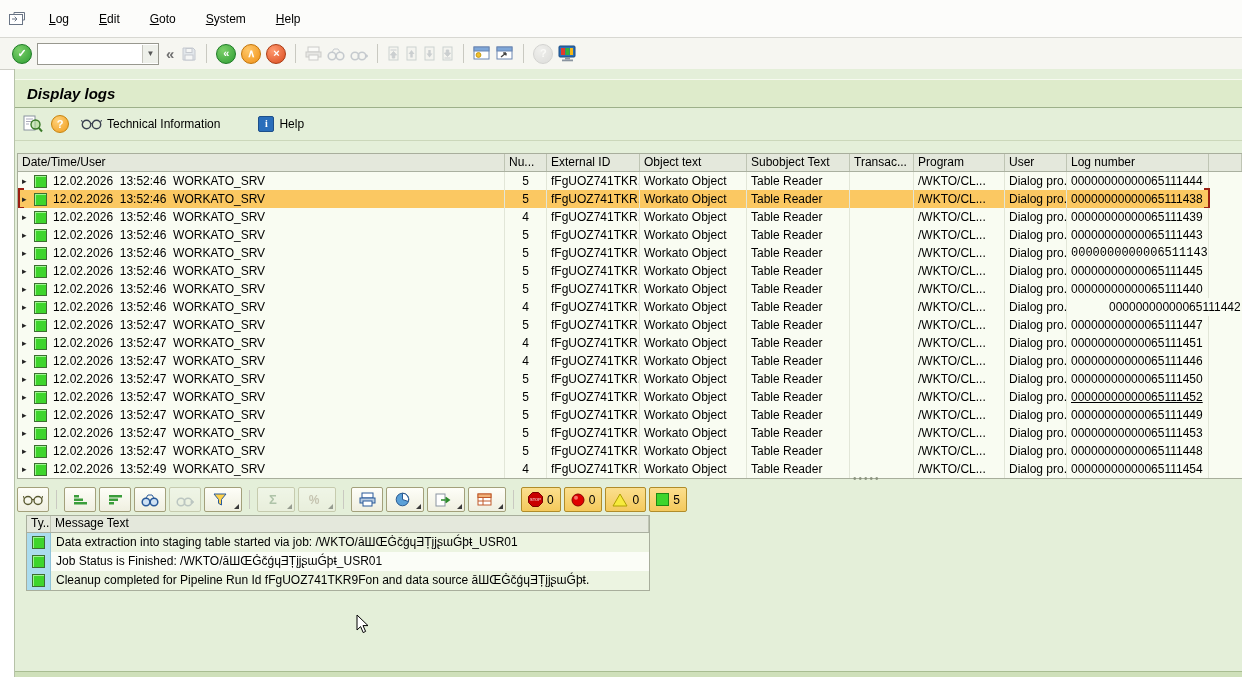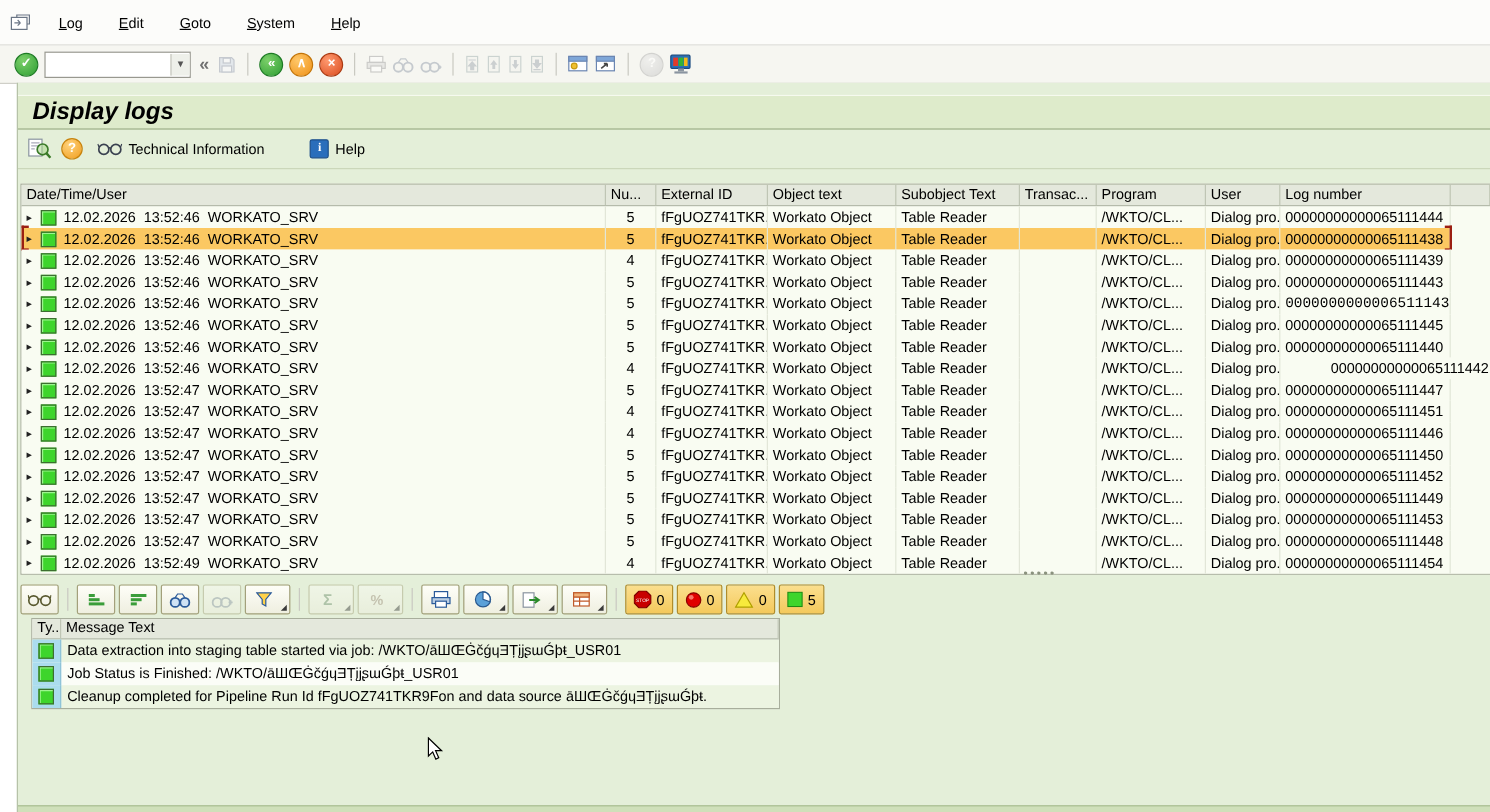--- a/index.html
+++ b/index.html
@@ -31,21 +31,21 @@
   .chev{color:#707070;font-size:15px;font-weight:bold;padding:0 2px;}
   .tbico{display:flex;align-items:center;justify-content:center;}
   .dis{opacity:.45;}
 
   
   .panel{position:absolute;top:69px;left:14px;right:0;bottom:0;background:#e4efd9;border-left:1px solid #b6c2a8;}
   .panel::after{content:"";position:absolute;left:0;right:0;bottom:0;height:5px;background:#cfe0ba;border-top:1px solid #a9bd92;}
 
   .titlebar{position:absolute;top:10px;left:0;right:0;height:27px;background:#deebcb;
     border-top:1px solid #f6faef;border-bottom:1px solid #9db08a;display:flex;align-items:center;padding-left:12px;}
-  .titlebar .t{font-weight:bold;font-style:italic;font-size:20px;}
+  .titlebar .t{font-weight:bold;font-style:italic;font-size:15px;}
 
   .apptoolbar{position:absolute;top:38px;left:0;right:0;height:33px;display:flex;align-items:center;
     gap:8px;padding-left:8px;border-bottom:1px solid #cbd7ba;}
   .flatbtn{display:flex;align-items:center;gap:5px;padding:2px 4px;cursor:default;}
   .qmark{width:16px;height:16px;border-radius:50%;background:radial-gradient(circle at 35% 30%,#ffd27a,#f09d1e);
     border:1px solid #c8830c;color:#fff;font-weight:bold;font-size:11px;display:flex;align-items:center;justify-content:center;}
   .infosq{width:14px;height:14px;background:#2a6ebb;border:1px solid #1d4f8a;border-radius:2px;color:#fff;
     font-weight:bold;font-size:10px;font-family:"Liberation Serif",serif;display:flex;align-items:center;justify-content:center;}
 
   
@@ -453,21 +453,21 @@
               <span class="sq"></span>
               <span>12.02.2026&nbsp;&nbsp;13:52:47&nbsp;&nbsp;WORKATO_SRV</span>
             </div>
             <div class="c num" style="width: 42px;">5</div>
             <div class="c" style="width: 93px;">fFgUOZ741TKR...</div>
             <div class="c" style="width: 107px;">Workato Object</div>
             <div class="c" style="width: 103px;">Table Reader</div>
             <div class="c" style="width: 64px;"></div>
             <div class="c" style="width: 91px;">/WKTO/CL...</div>
             <div class="c" style="width: 62px;">Dialog pro...</div>
-            <div class="c" style="width: 142px;">00000000000065111452</div>
+            <div class="c" style="width: 142px; text-decoration: underline;">00000000000065111452</div>
             <div class="fill"></div>
           </div>
           <div class="lt-row">
             <div class="c c0" style="width: 487px;">
               <span class="tri">▸</span>
               <span class="sq"></span>
               <span>12.02.2026&nbsp;&nbsp;13:52:47&nbsp;&nbsp;WORKATO_SRV</span>
             </div>
             <div class="c num" style="width: 42px;">5</div>
             <div class="c" style="width: 93px;">fFgUOZ741TKR...</div>

